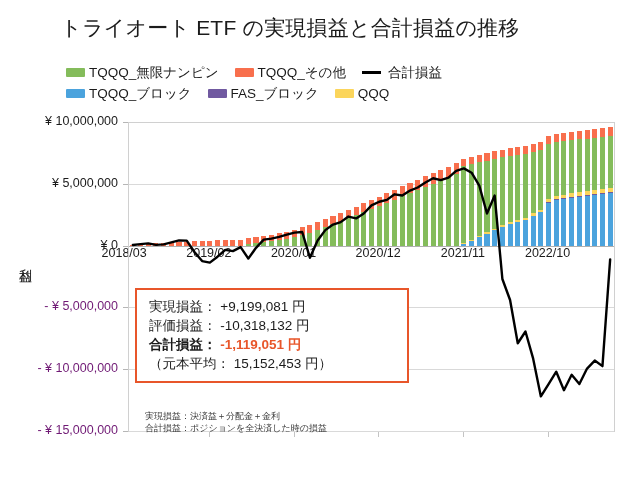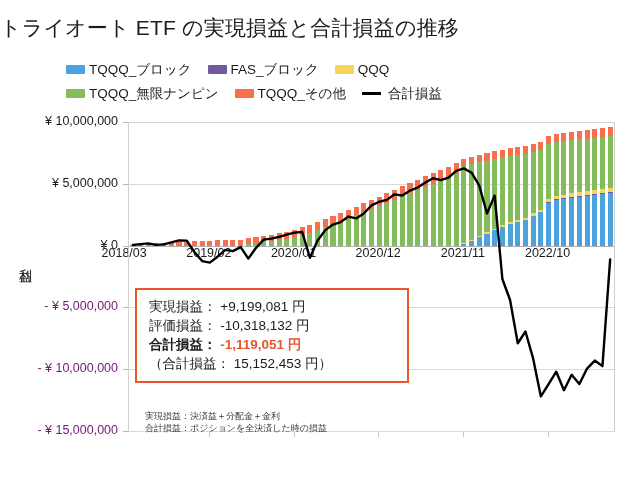--- a/index.html
+++ b/index.html
@@ -5,21 +5,21 @@
   html,body{margin:0;padding:0;}
   body{
     width:640px;height:480px;overflow:hidden;background:#ffffff;
     font-family:"Liberation Sans","DejaVu Sans",sans-serif;
     color:#1a1a1a;position:relative;
   }
   #chart-root{position:absolute;left:0;top:0;width:640px;height:480px;}
 
   
   .chart-title{
-    position:absolute;left:0;top:14px;width:580px;
+    position:absolute;left:0;top:14px;width:580px;text-align:center;
     font-size:21px;font-weight:400;color:#1b1b1b;letter-spacing:.2px;
     white-space:nowrap;
   }
 
   
   .legend{position:absolute;left:66px;top:59px;width:520px;}
   .legend-row{display:flex;align-items:center;height:21px;}
   .legend-row.row2{margin-top:3px;}
   .legend-item{display:flex;align-items:center;margin-right:16px;white-space:nowrap;}
   .legend-swatch{width:19px;height:9px;margin-right:4px;border-radius:1px;display:inline-block;}
@@ -83,46 +83,46 @@
   svg.series-line{position:absolute;left:0;top:0;overflow:visible;}
 </style>
 </head>
 <body>
 
 <div id="chart-root">
 
   <div class="chart-title">トライオート ETF の実現損益と合計損益の推移</div>
 
   <div class="legend">
+    <div class="legend-row row2">
+      <div class="legend-item">
+        <span class="legend-swatch" style="background: rgb(132, 188, 91);"></span>
+        <span class="legend-label">TQQQ_無限ナンピン</span>
+      </div>
+      <div class="legend-item">
+        <span class="legend-swatch" style="background: rgb(248, 111, 77);"></span>
+        <span class="legend-label">TQQQ_その他</span>
+      </div>
+      <div class="legend-item">
+        <span class="legend-line" style="border-top-color: rgb(0, 0, 0);"></span>
+        <span class="legend-label">合計損益</span>
+      </div>
+    </div>
     <div class="legend-row row1">
       <div class="legend-item">
         <span class="legend-swatch" style="background: rgb(75, 163, 221);"></span>
         <span class="legend-label">TQQQ_ブロック</span>
       </div>
       <div class="legend-item">
         <span class="legend-swatch" style="background: rgb(112, 89, 160);"></span>
         <span class="legend-label">FAS_ブロック</span>
       </div>
       <div class="legend-item">
         <span class="legend-swatch" style="background: rgb(251, 213, 91);"></span>
         <span class="legend-label">QQQ</span>
-      </div>
-    </div>
-    <div class="legend-row row2">
-      <div class="legend-item">
-        <span class="legend-swatch" style="background: rgb(132, 188, 91);"></span>
-        <span class="legend-label">TQQQ_無限ナンピン</span>
-      </div>
-      <div class="legend-item">
-        <span class="legend-swatch" style="background: rgb(248, 111, 77);"></span>
-        <span class="legend-label">TQQQ_その他</span>
-      </div>
-      <div class="legend-item">
-        <span class="legend-line" style="border-top-color: rgb(0, 0, 0);"></span>
-        <span class="legend-label">合計損益</span>
       </div>
     </div>
   </div>
 
   <div class="yaxis-title">利益</div>
   <div id="y-ticks">
       <div class="ytick pos" style="left: 0px; top: 115px;">¥ 10,000,000</div>
       <div class="ytick-mark" style="top: 122px;"></div>
       <div class="ytick pos" style="left: 0px; top: 176.8px;">¥ 5,000,000</div>
       <div class="ytick-mark" style="top: 183.8px;"></div>
@@ -458,21 +458,21 @@
     </div>
     <div class="info-line">
       <span>評価損益：</span>
       <span>-10,318,132 円</span>
     </div>
     <div class="info-line total">
       <span>合計損益：</span>
       <span class="total-val" style="color: rgb(232, 86, 42);">-1,119,051 円</span>
     </div>
     <div class="info-line">
-      <span>（合計損益：</span>
+      <span>（元本平均：</span>
       <span>15,152,453 円）</span>
     </div>
   </div>
 
   <div class="footnote">
     <div>実現損益：決済益＋分配金＋金利</div>
     <div>合計損益：ポジションを全決済した時の損益</div>
   </div>
 
 </div>

